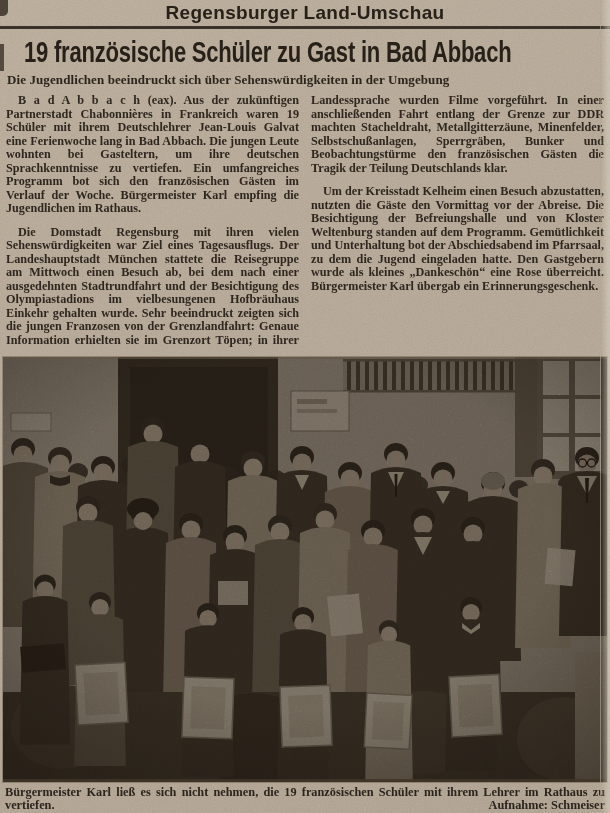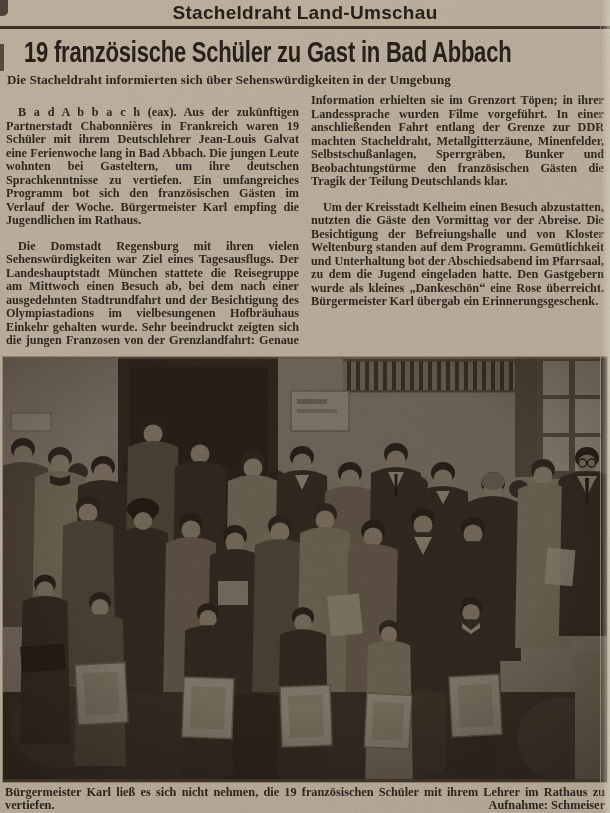--- a/index.html
+++ b/index.html
@@ -35,21 +35,21 @@
     font-size:13px;line-height:15px;font-weight:700;
     color:#2f2820;letter-spacing:0.1px;
   }
   .article-body{
     position:absolute;top:94px;left:6px;width:598px;height:261px;
     column-count:2;column-gap:12px;column-fill:auto;
     overflow:hidden;
     font-size:12.2px;line-height:13.5px;font-weight:600;
     text-align:justify;color:#332b22;
   }
-  .article-body p{margin:12px 0 10px 0;text-indent:12px;}
+  .article-body p{margin:0 0 10px 0;text-indent:12px;}
   .photo{
     position:absolute;top:357px;left:3px;width:604px;height:425px;
     outline:1px solid rgba(110,96,78,.45);
     background:#ab9e8d;
   }
   .photo svg{display:block;}
   .caption{
     position:absolute;top:786px;left:5px;width:600px;
     font-size:12.3px;line-height:12.8px;font-weight:700;color:#2f2820;
   }
@@ -65,25 +65,25 @@
   .paper-texture{position:absolute;inset:0;pointer-events:none;opacity:.5;}
 </style>
 </head>
 <body>
 
 <div id="page">
 
   <div class="scan-mark-tl"></div>
   <div class="scan-mark-left"></div>
 
-  <div class="kicker">Stacheldraht Land-Umschau</div>
+  <div class="kicker">Regensburger Land-Umschau</div>
   <div class="rule"></div>
 
   <h1 class="headline">19 französische Schüler zu Gast in Bad Abbach</h1>
-  <h2 class="subheadline">Die Stacheldraht informierten sich über Sehenswürdigkeiten in der Umgebung</h2>
+  <h2 class="subheadline">Die Jugendlichen beeindruckt sich über Sehenswürdigkeiten in der Umgebung</h2>
 
   <div class="article-body">
     <p>B a d  A b b a c h  (eax). Aus der zukünftigen Partnerstadt Chabonnières in Frankreich waren 19 Schüler mit ihrem Deutschlehrer Jean-Louis Galvat eine Ferienwoche lang in Bad Abbach. Die jungen Leute wohnten bei Gasteltern, um ihre deutschen Sprachkenntnisse zu vertiefen. Ein umfangreiches Programm bot sich den französischen Gästen im Verlauf der Woche. Bürgermeister Karl empfing die Jugendlichen im Rathaus.</p>
     <p>Die Domstadt Regensburg mit ihren vielen Sehenswürdigkeiten war Ziel eines Tagesausflugs. Der Landeshauptstadt München stattete die Reisegruppe am Mittwoch einen Besuch ab, bei dem nach einer ausgedehnten Stadtrundfahrt und der Besichtigung des Olympiastadions im vielbesungenen Hofbräuhaus Einkehr gehalten wurde. Sehr beeindruckt zeigten sich die jungen Franzosen von der Grenzlandfahrt: Genaue Information erhielten sie im Grenzort Töpen; in ihrer Landessprache wurden Filme vorgeführt. In einer anschließenden Fahrt entlang der Grenze zur DDR machten Stacheldraht, Metallgitterzäune, Minenfelder, Selbstschußanlagen, Sperrgräben, Bunker und Beobachtungstürme den französischen Gästen die Tragik der Teilung Deutschlands klar.</p>
     <p>Um der Kreisstadt Kelheim einen Besuch abzustatten, nutzten die Gäste den Vormittag vor der Abreise. Die Besichtigung der Befreiungshalle und von Kloster Weltenburg standen auf dem Programm. Gemütlichkeit und Unterhaltung bot der Abschiedsabend im Pfarrsaal, zu dem die Jugend eingeladen hatte. Den Gastgebern wurde als kleines „Dankeschön“ eine Rose überreicht. Bürgermeister Karl übergab ein Erinnerungsgeschenk.</p>
   </div>
 
   <div class="photo">
     <svg width="604" height="425" viewBox="0 0 604 425" role="img">
       <defs>

